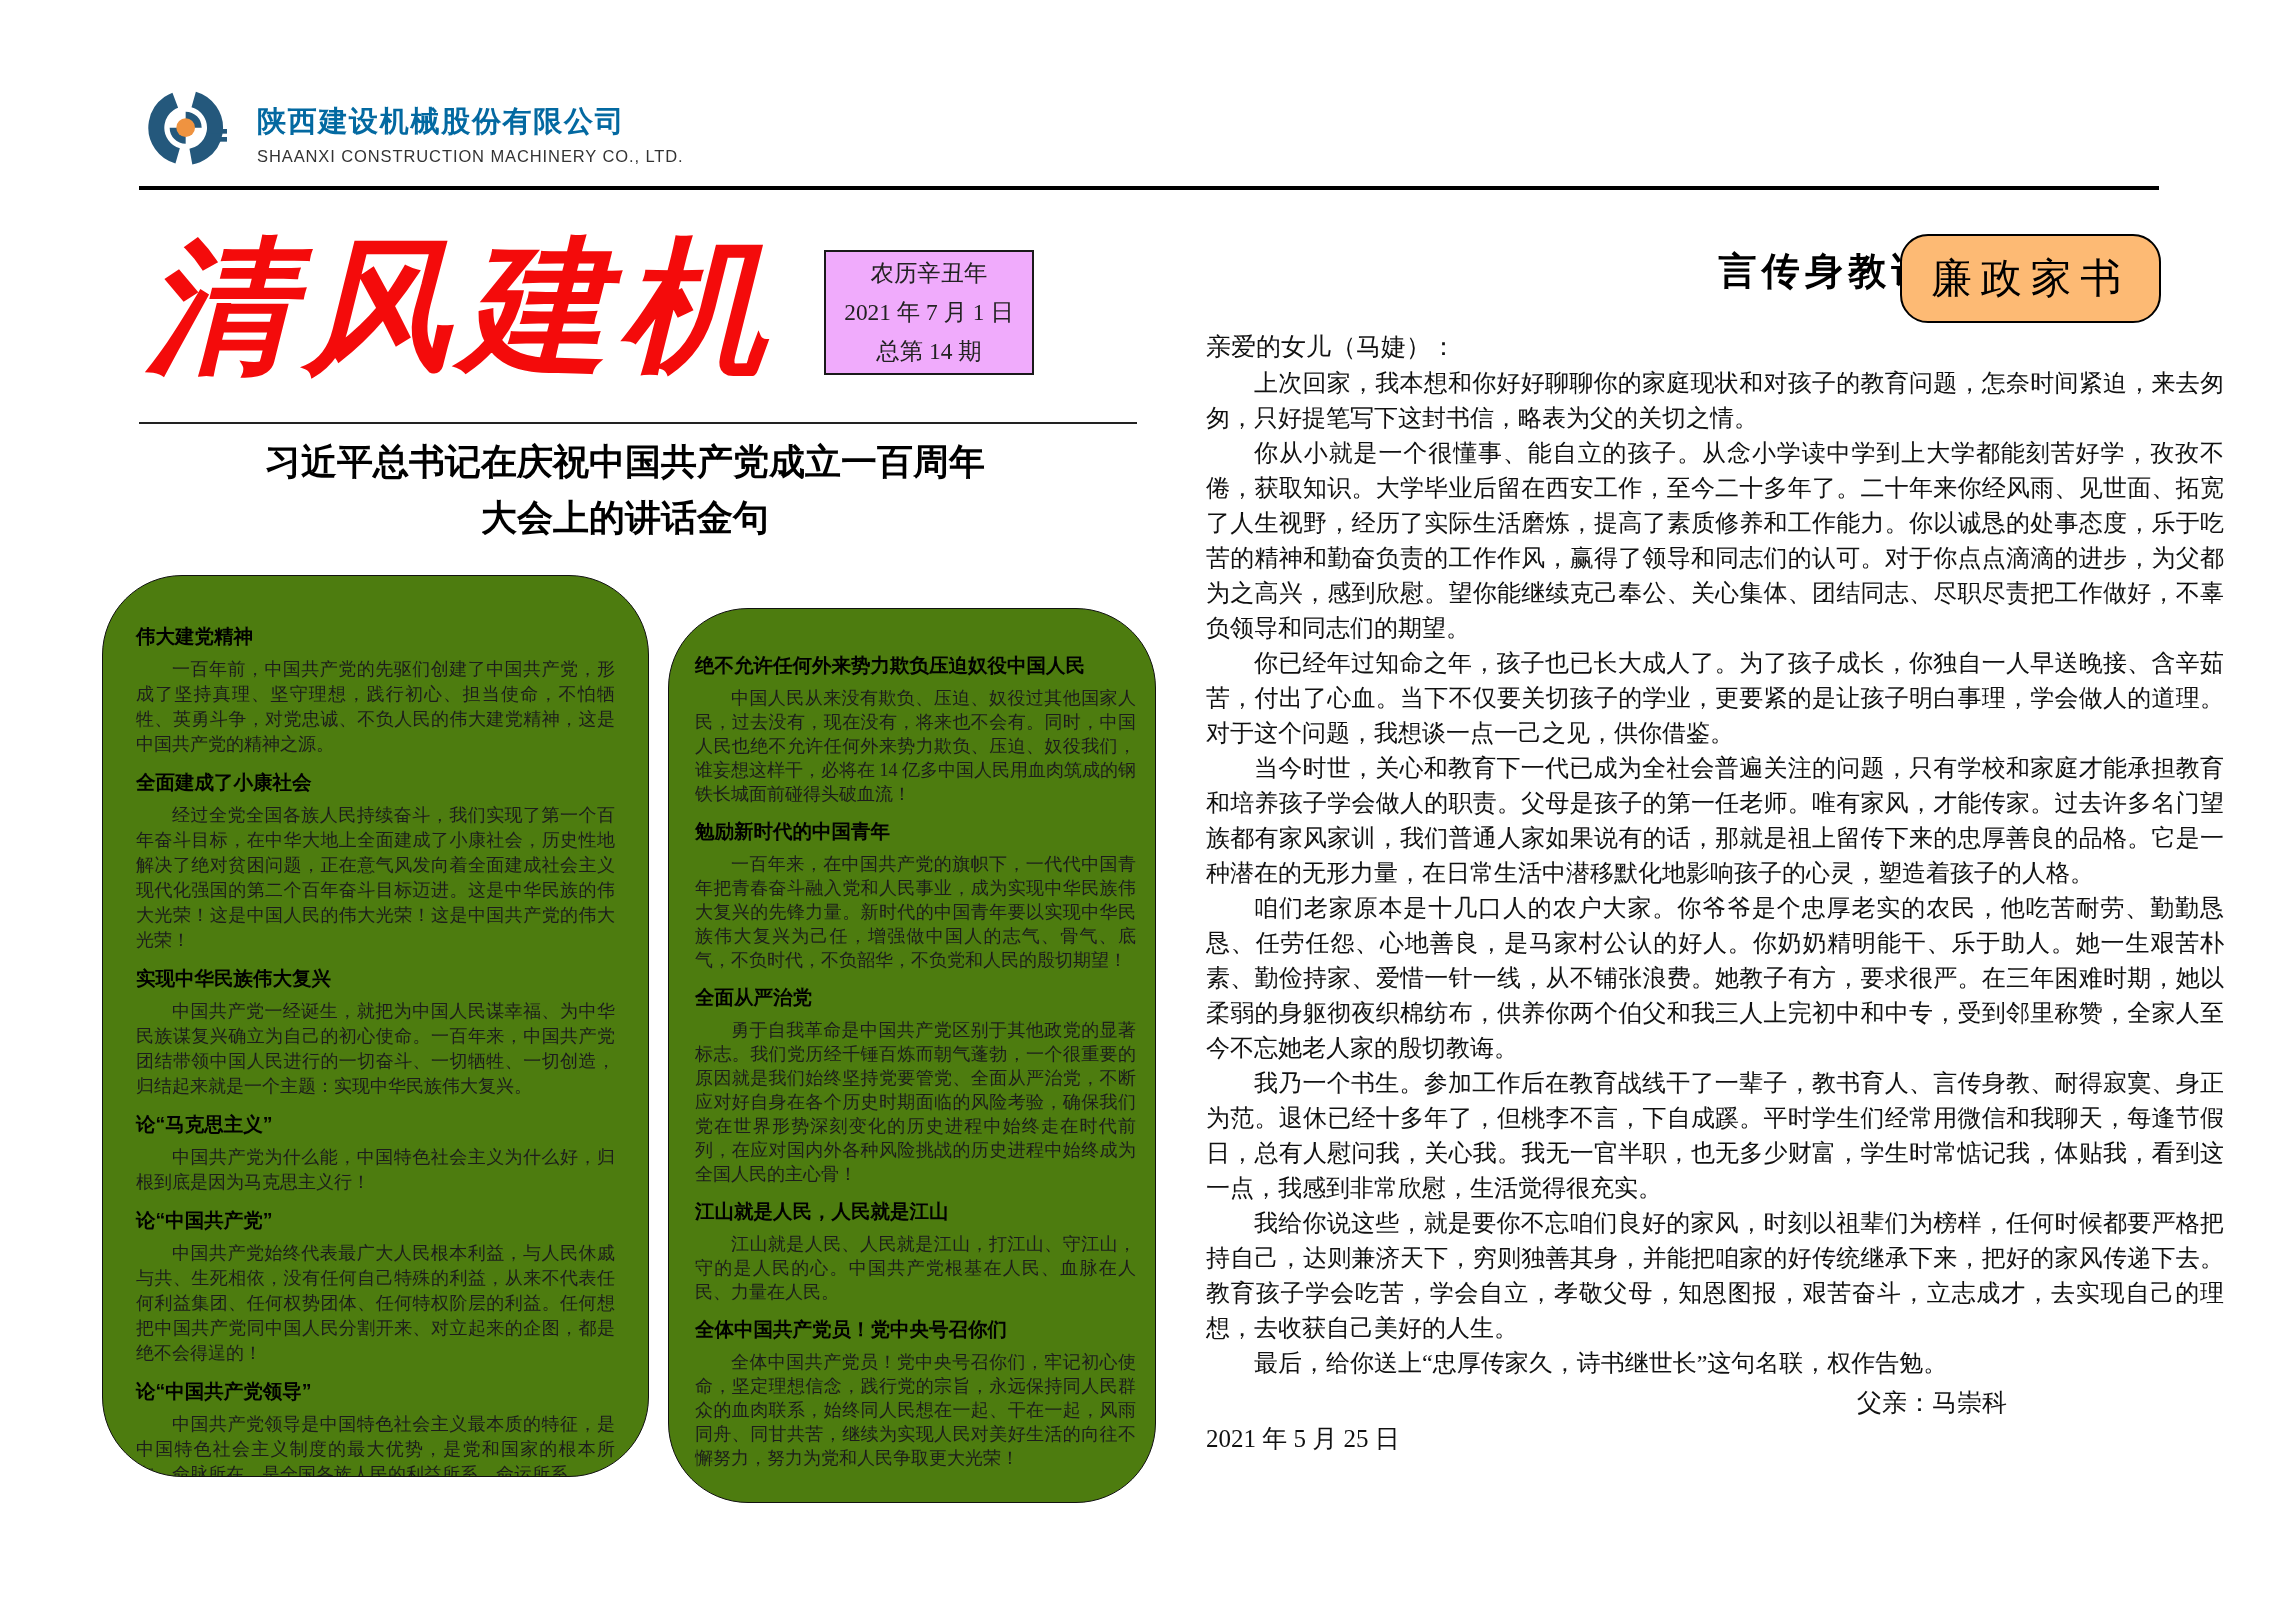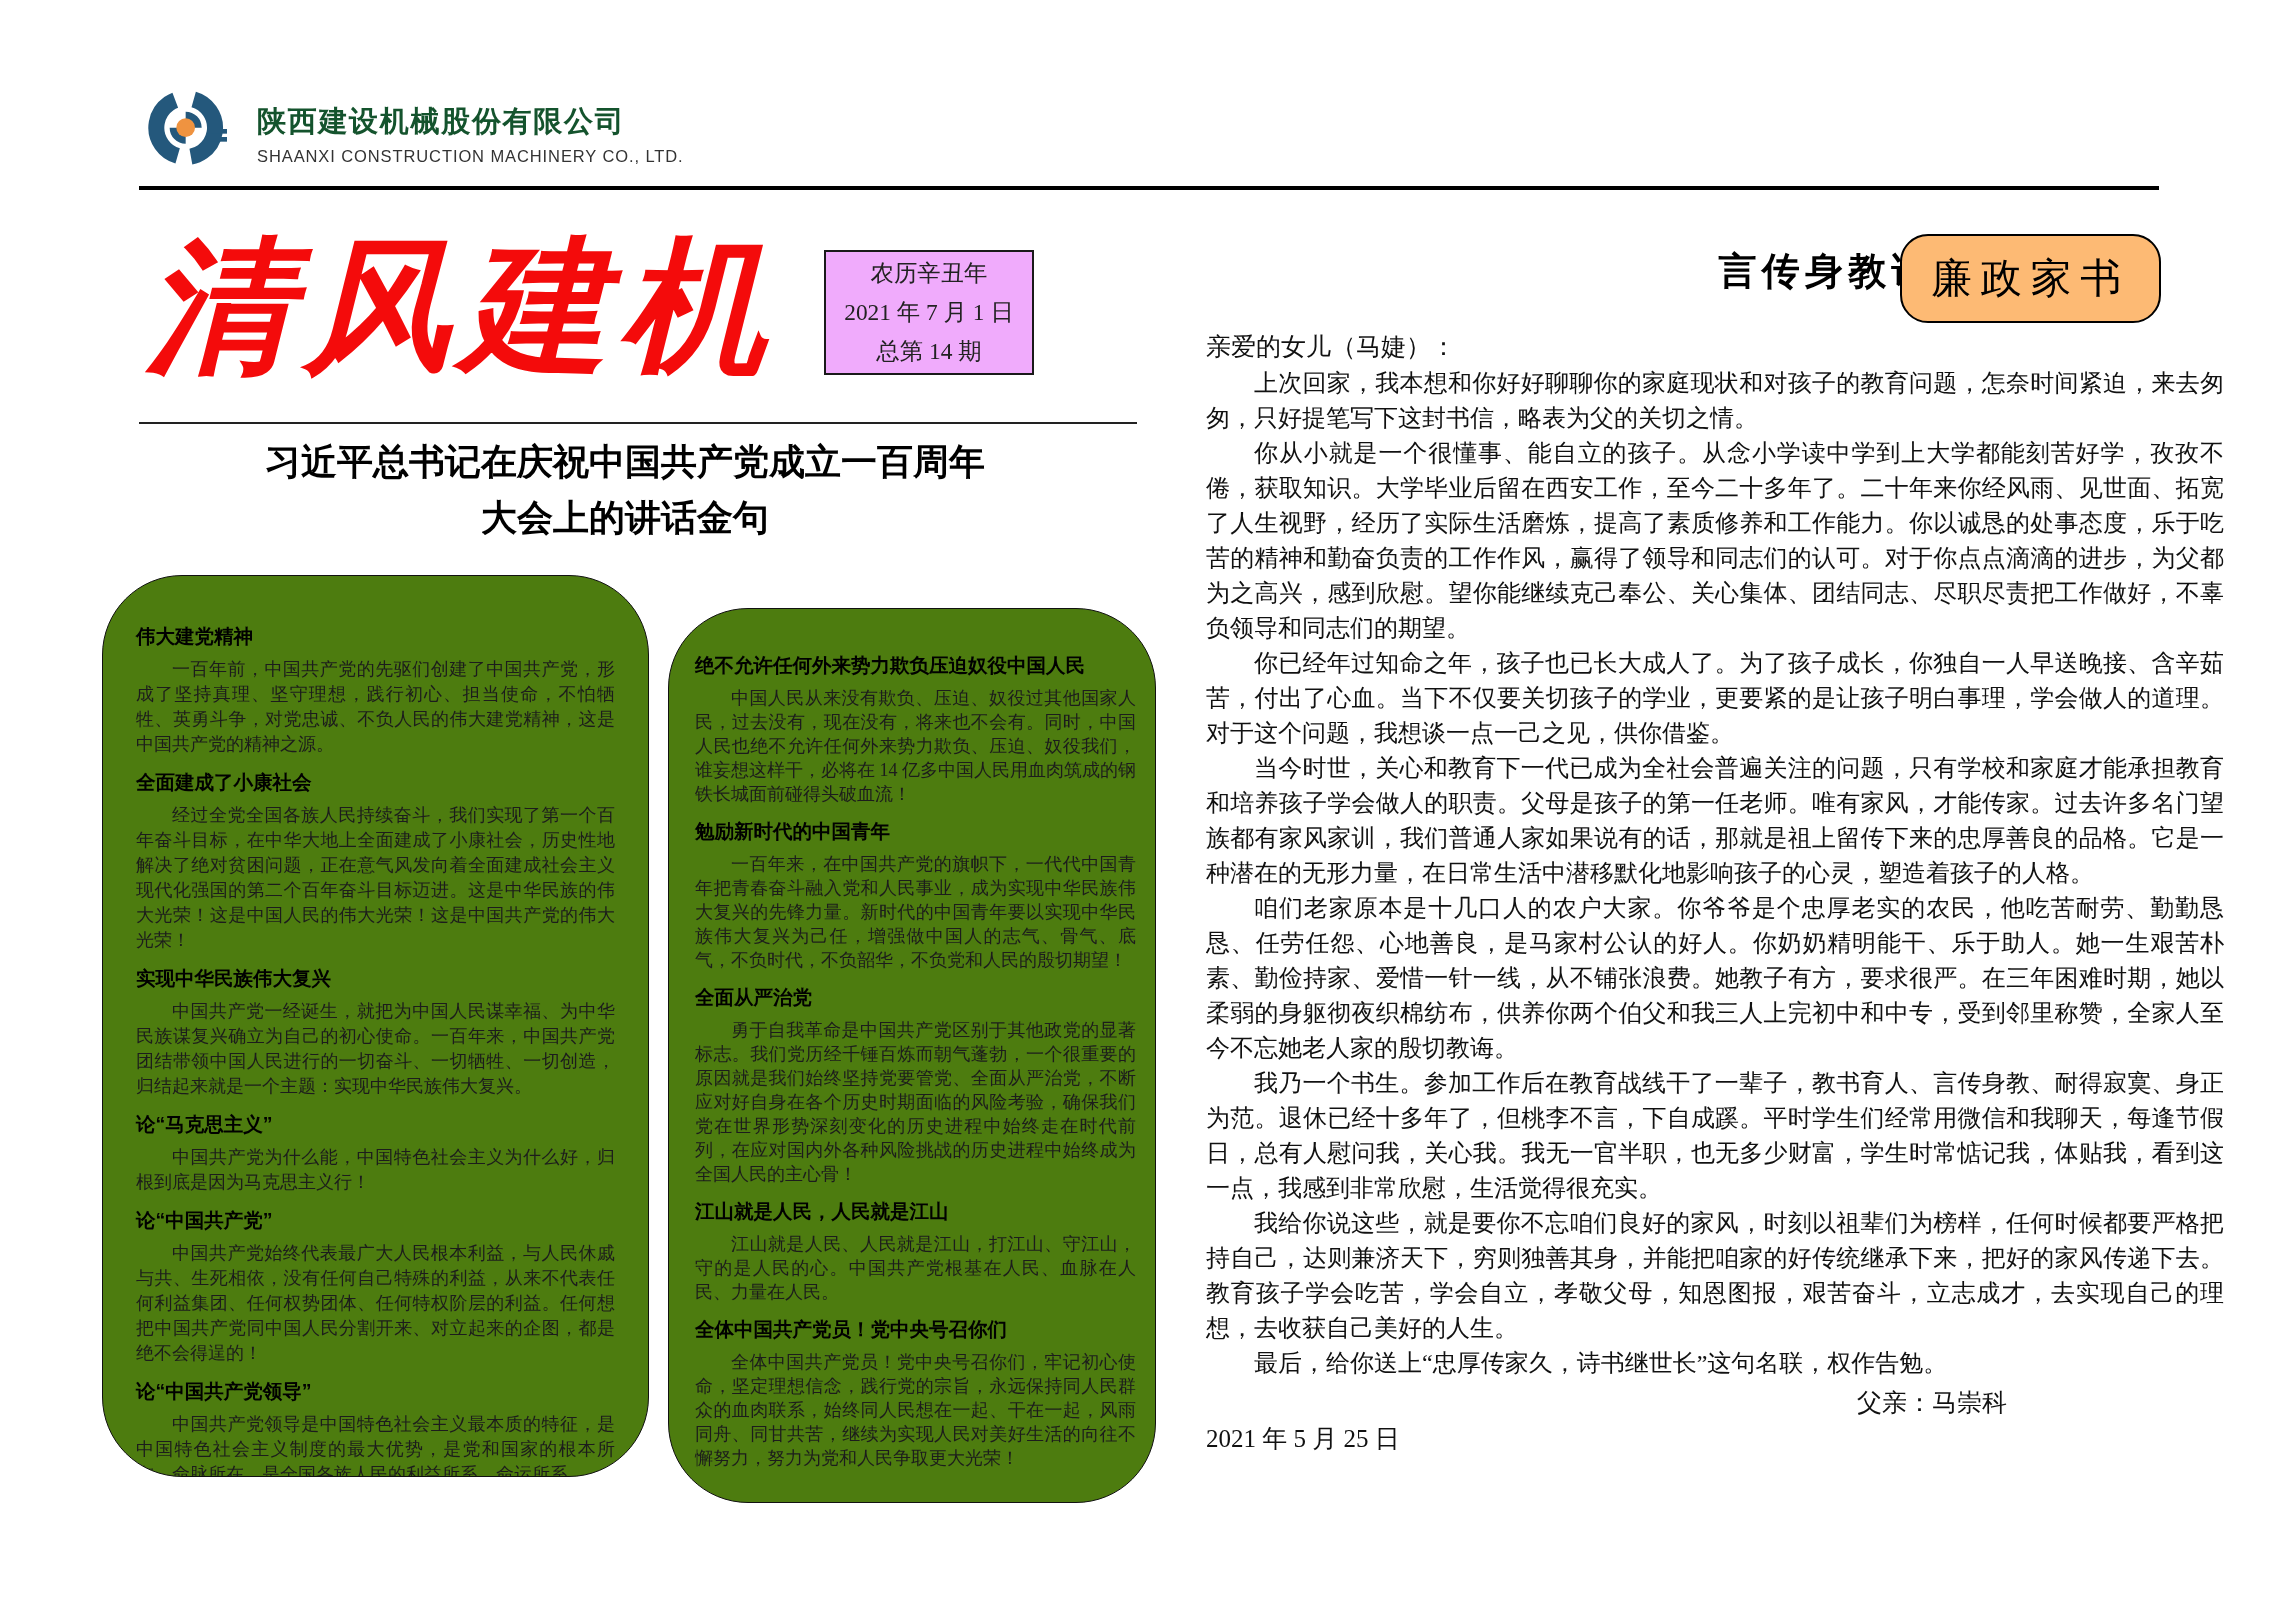--- a/index.html
+++ b/index.html
@@ -7,21 +7,21 @@
     position:relative;
     width:2295px;height:1623px;
     background:#ffffff;
     font-family:"Liberation Serif", serif;
     color:#111;
     overflow:hidden;
   }
   
   .logo{position:absolute;left:147px;top:89px;width:80px;height:80px;}
   .company{position:absolute;left:257px;top:102px;}
-  .company-cn{font-family:"Liberation Sans", sans-serif;font-weight:bold;font-size:29px;letter-spacing:1.7px;color:#14532d;}
+  .company-cn{font-family:"Liberation Sans", sans-serif;font-weight:bold;font-size:29px;letter-spacing:1.7px;color:#0369a1;}
   .company-en{font-family:"Liberation Sans", sans-serif;font-size:16.5px;letter-spacing:0.9px;color:#333;margin-top:5.2px;}
   .rule-top{position:absolute;left:139px;top:186px;width:2020px;height:3.5px;background:#000;}
   
   .masthead{
     position:absolute;left:146px;top:215px;width:677px;height:191px;
     font-family:"DejaVu Serif", serif;
     font-size:146px;line-height:182px;font-weight:bold;font-style:italic;
     color:#f40b0b;letter-spacing:12px;white-space:nowrap;
   }
   .issue-box{

